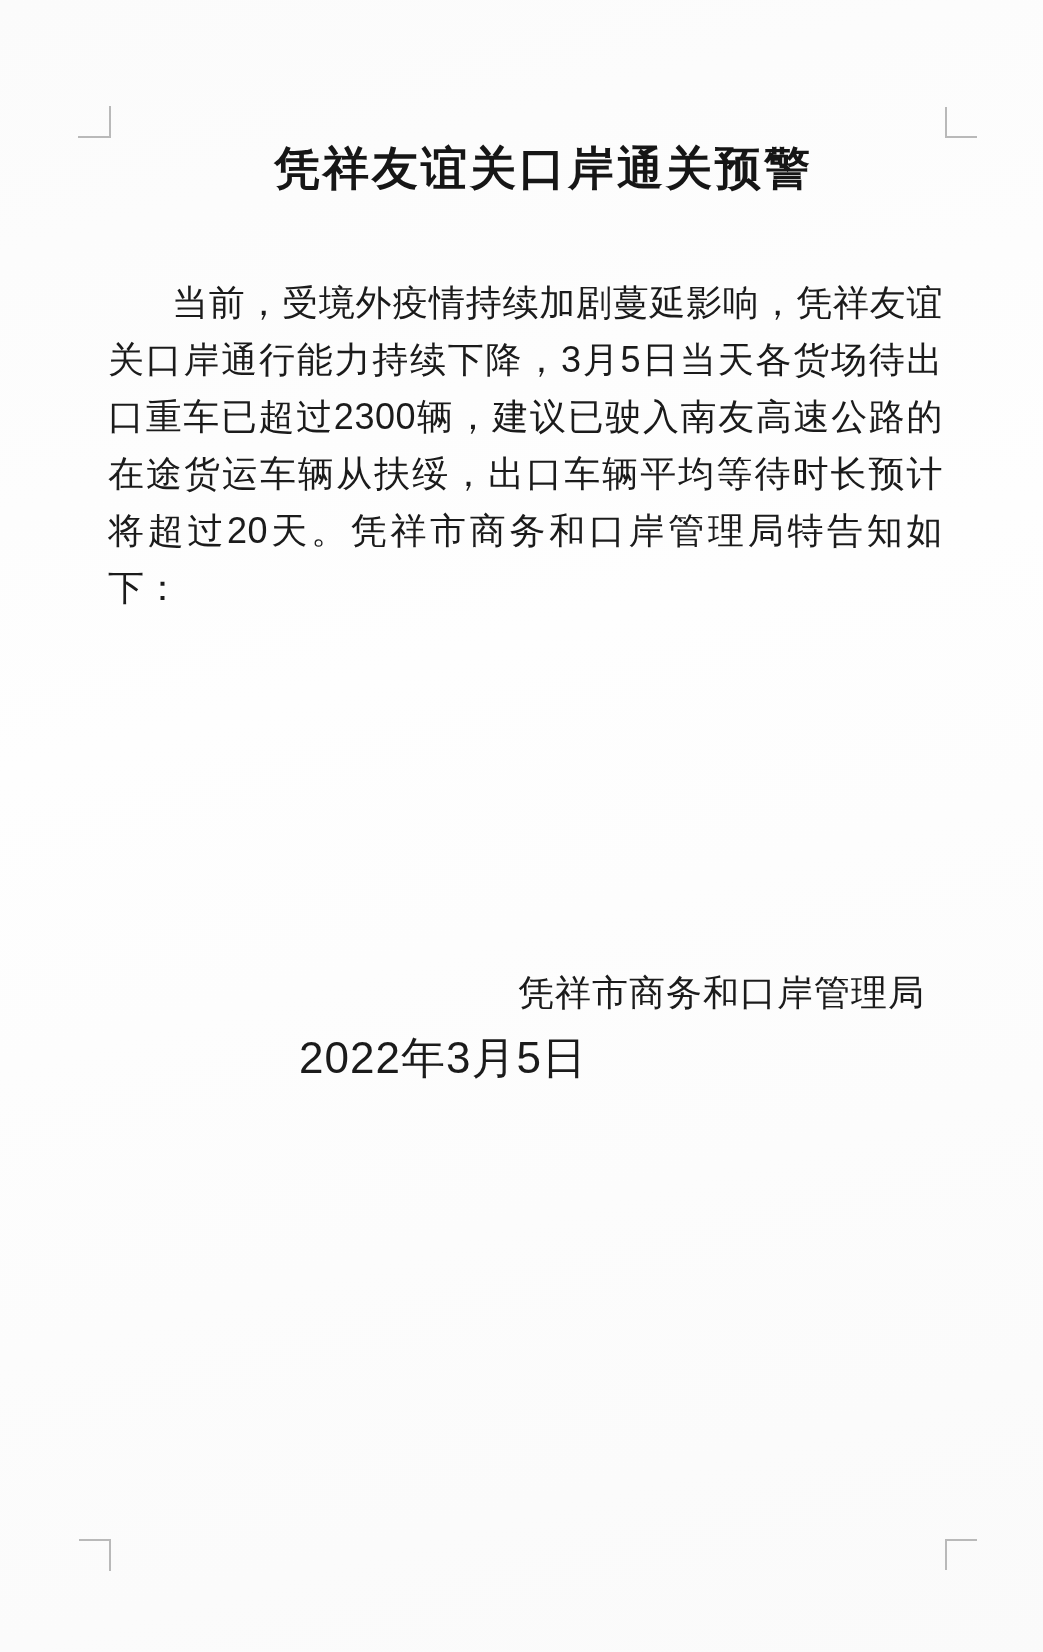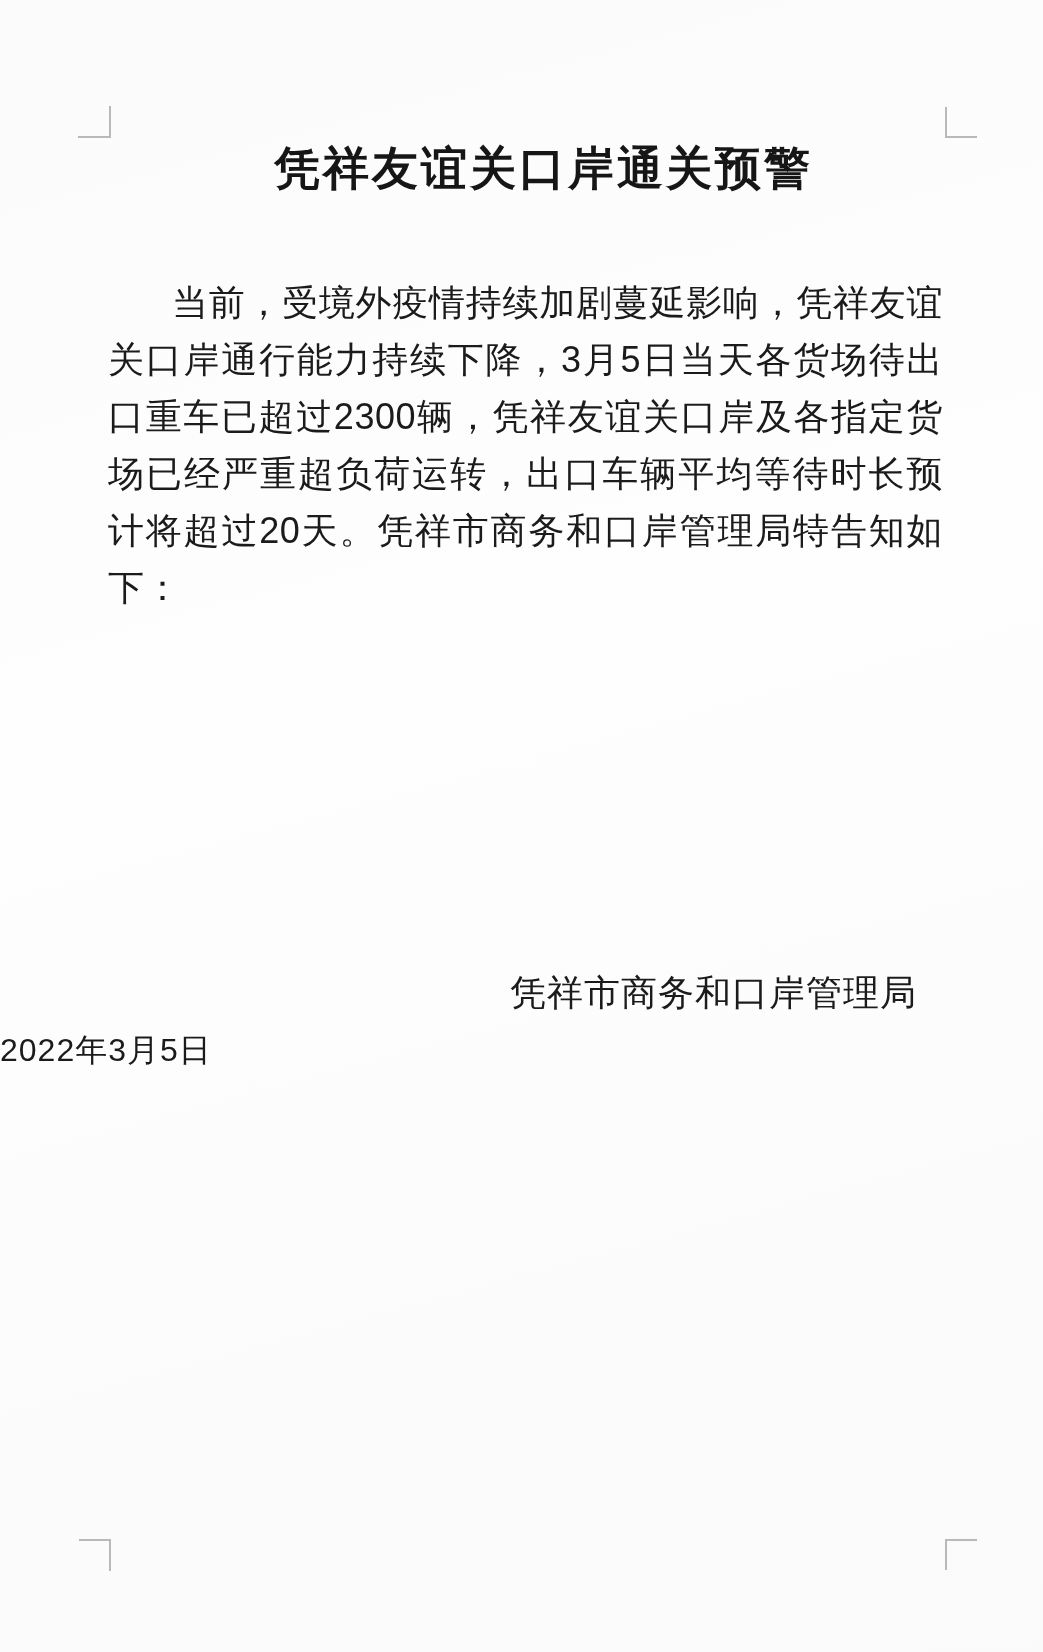--- a/index.html
+++ b/index.html
@@ -56,52 +56,52 @@
   }
   .doc-body p {
     margin: 0;
     text-indent: 64px;
     letter-spacing: 0.5px;
   }
 
   .doc-signature {
     position: absolute;
     top: 969px;
-    left: 4px;
+    left: 12px;
     width: 913px;
     text-align: right;
     font-size: 36px;
     letter-spacing: 1px;
     color: #1b1b1b;
   }
 
   .doc-date {
     position: absolute;
     top: 1029px;
-    left: 0;
+    left: 8px;
     width: 870px;
-    text-align: left;
-    font-size: 32px;
+    text-align: center;
+    font-size: 44px;
     letter-spacing: 1px;
     color: #1b1b1b;
   }
 </style>
 </head>
 <body>
 
 <div class="page">
 
   <div class="corner tl"></div>
   <div class="corner tr"></div>
   <div class="corner bl"></div>
   <div class="corner br"></div>
 
   <h1 class="doc-title">凭祥友谊关口岸通关预警</h1>
 
   <div class="doc-body">
-    <p>当前，受境外疫情持续加剧蔓延影响，凭祥友谊关口岸通行能力持续下降，3月5日当天各货场待出口重车已超过2300辆，凭祥友谊关口岸及各指定货场已经严重超负荷运转，出口车辆平均等待时长预计将超过20天。凭祥市商务和口岸管理局特告知如下：</p>
+    <p>当前，受境外疫情持续加剧蔓延影响，凭祥友谊关口岸通行能力持续下降，3月5日当天各货场待出口重车已超过2300辆，建议已驶入南友高速公路的在途货运车辆从扶绥，出口车辆平均等待时长预计将超过20天。凭祥市商务和口岸管理局特告知如下：</p>
   </div>
 
   <div class="doc-signature">凭祥市商务和口岸管理局</div>
 
   <div class="doc-date">2022年3月5日</div>
 
 </div>
 
 </body></html>

